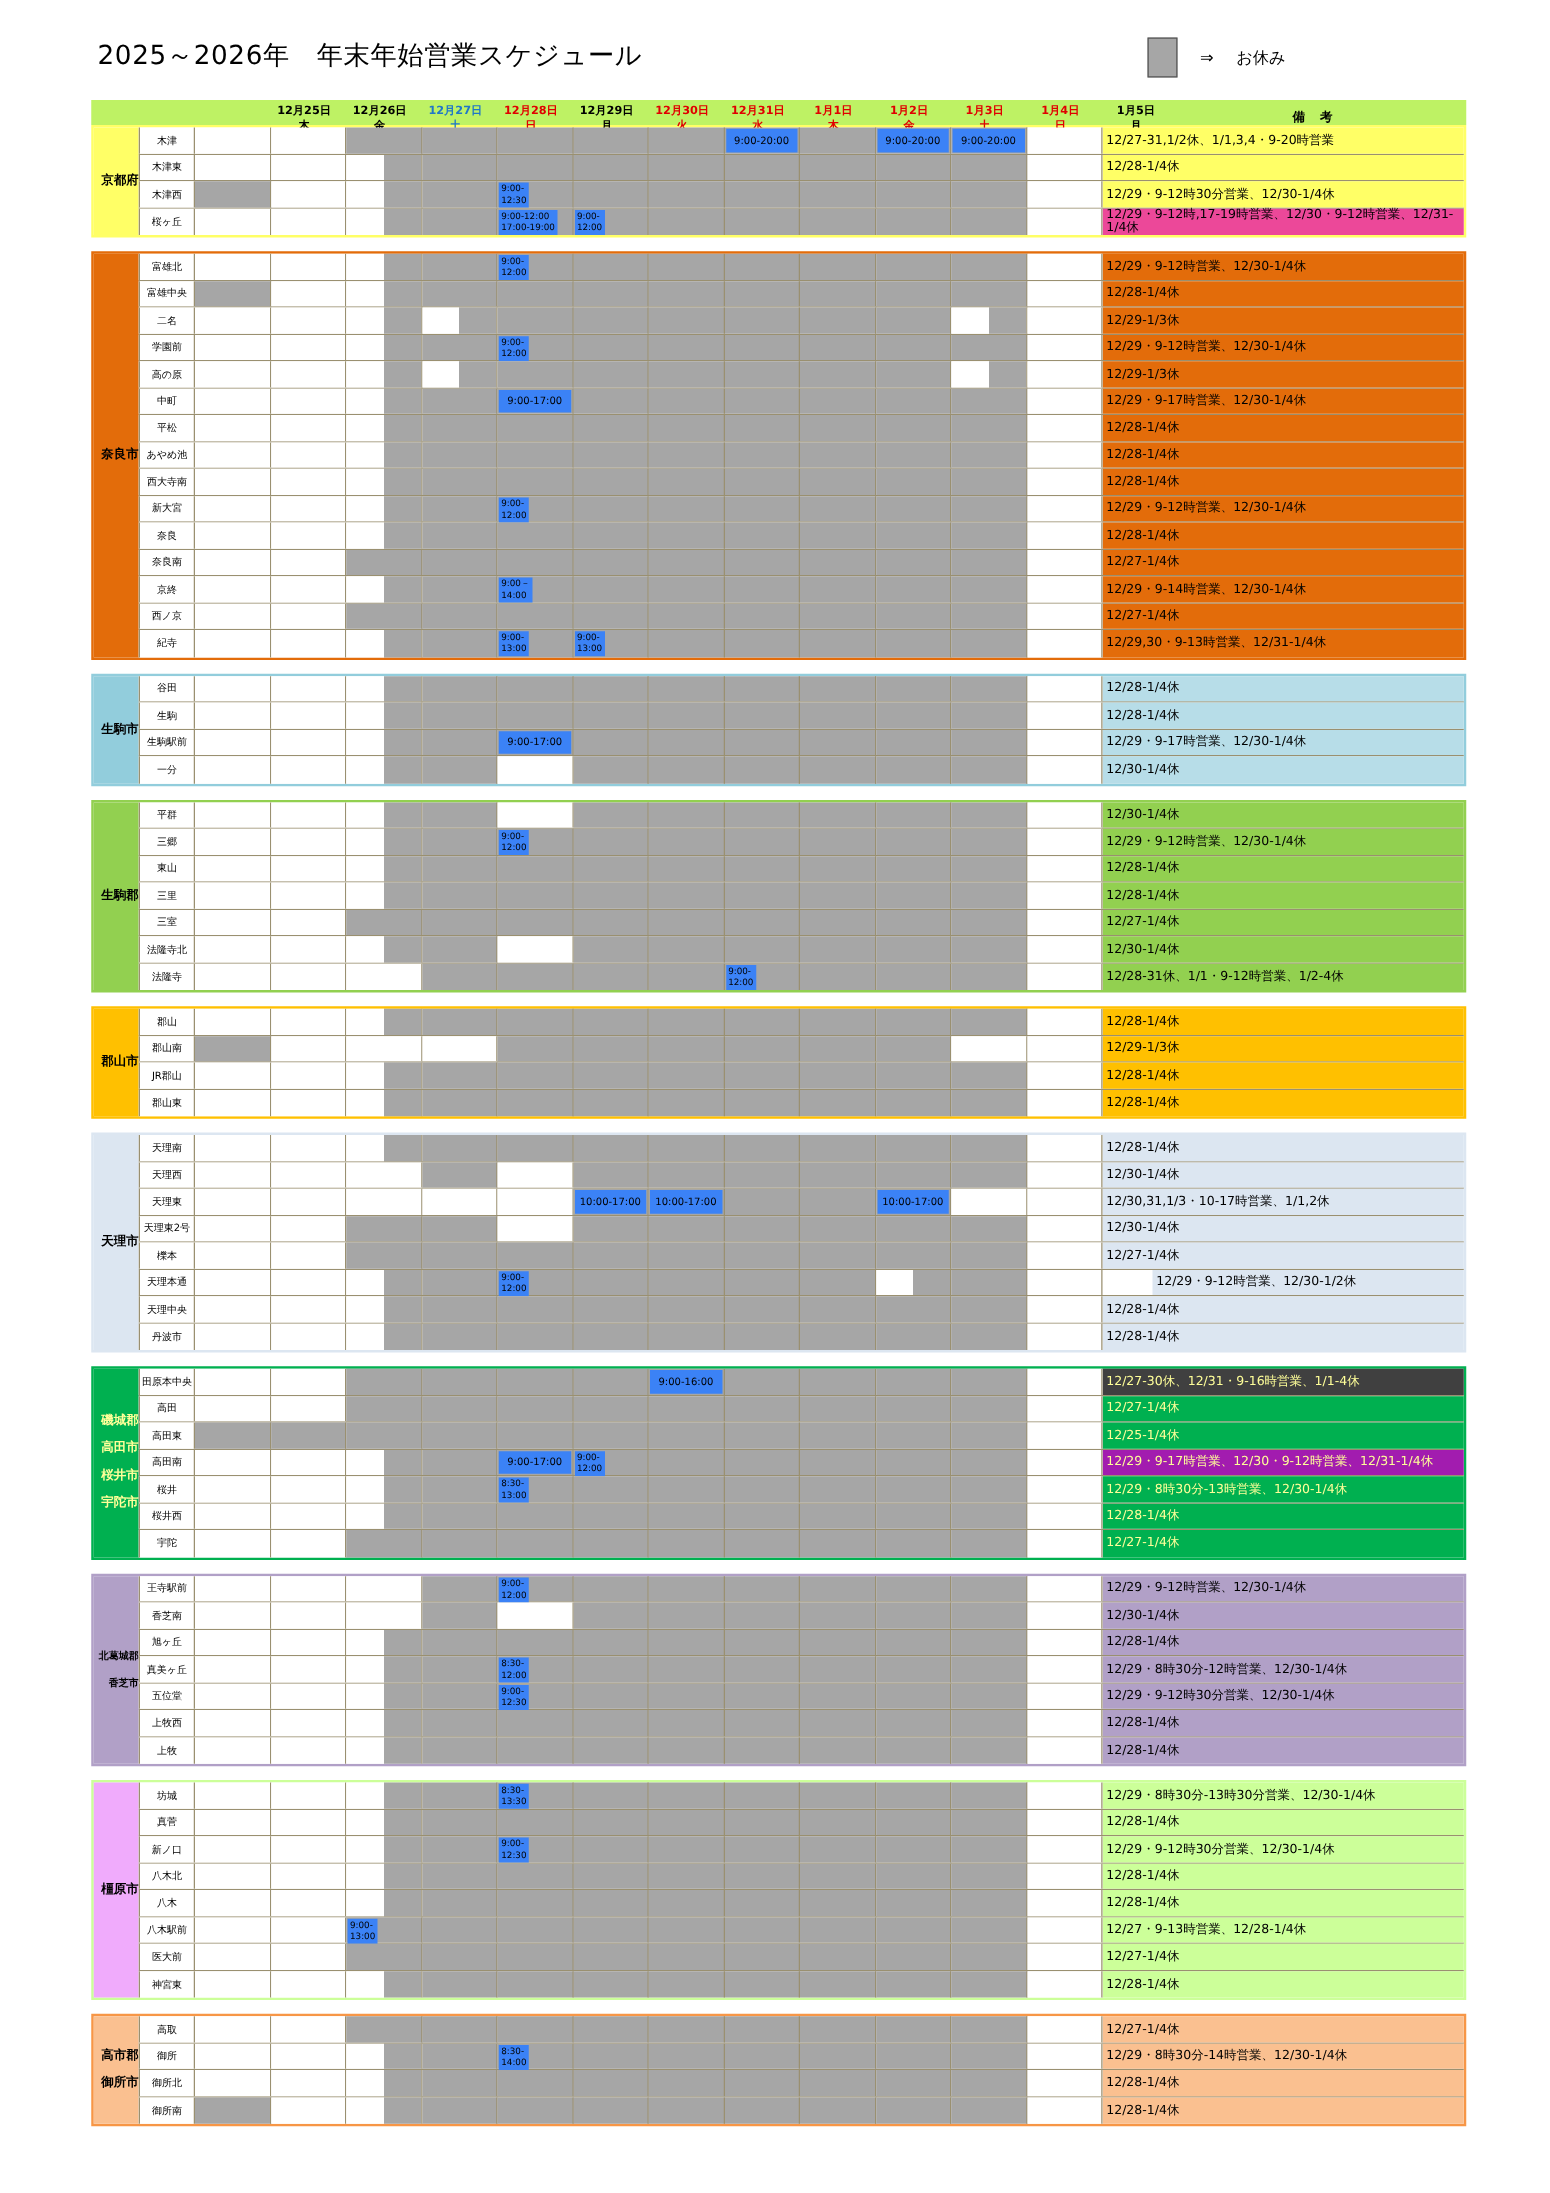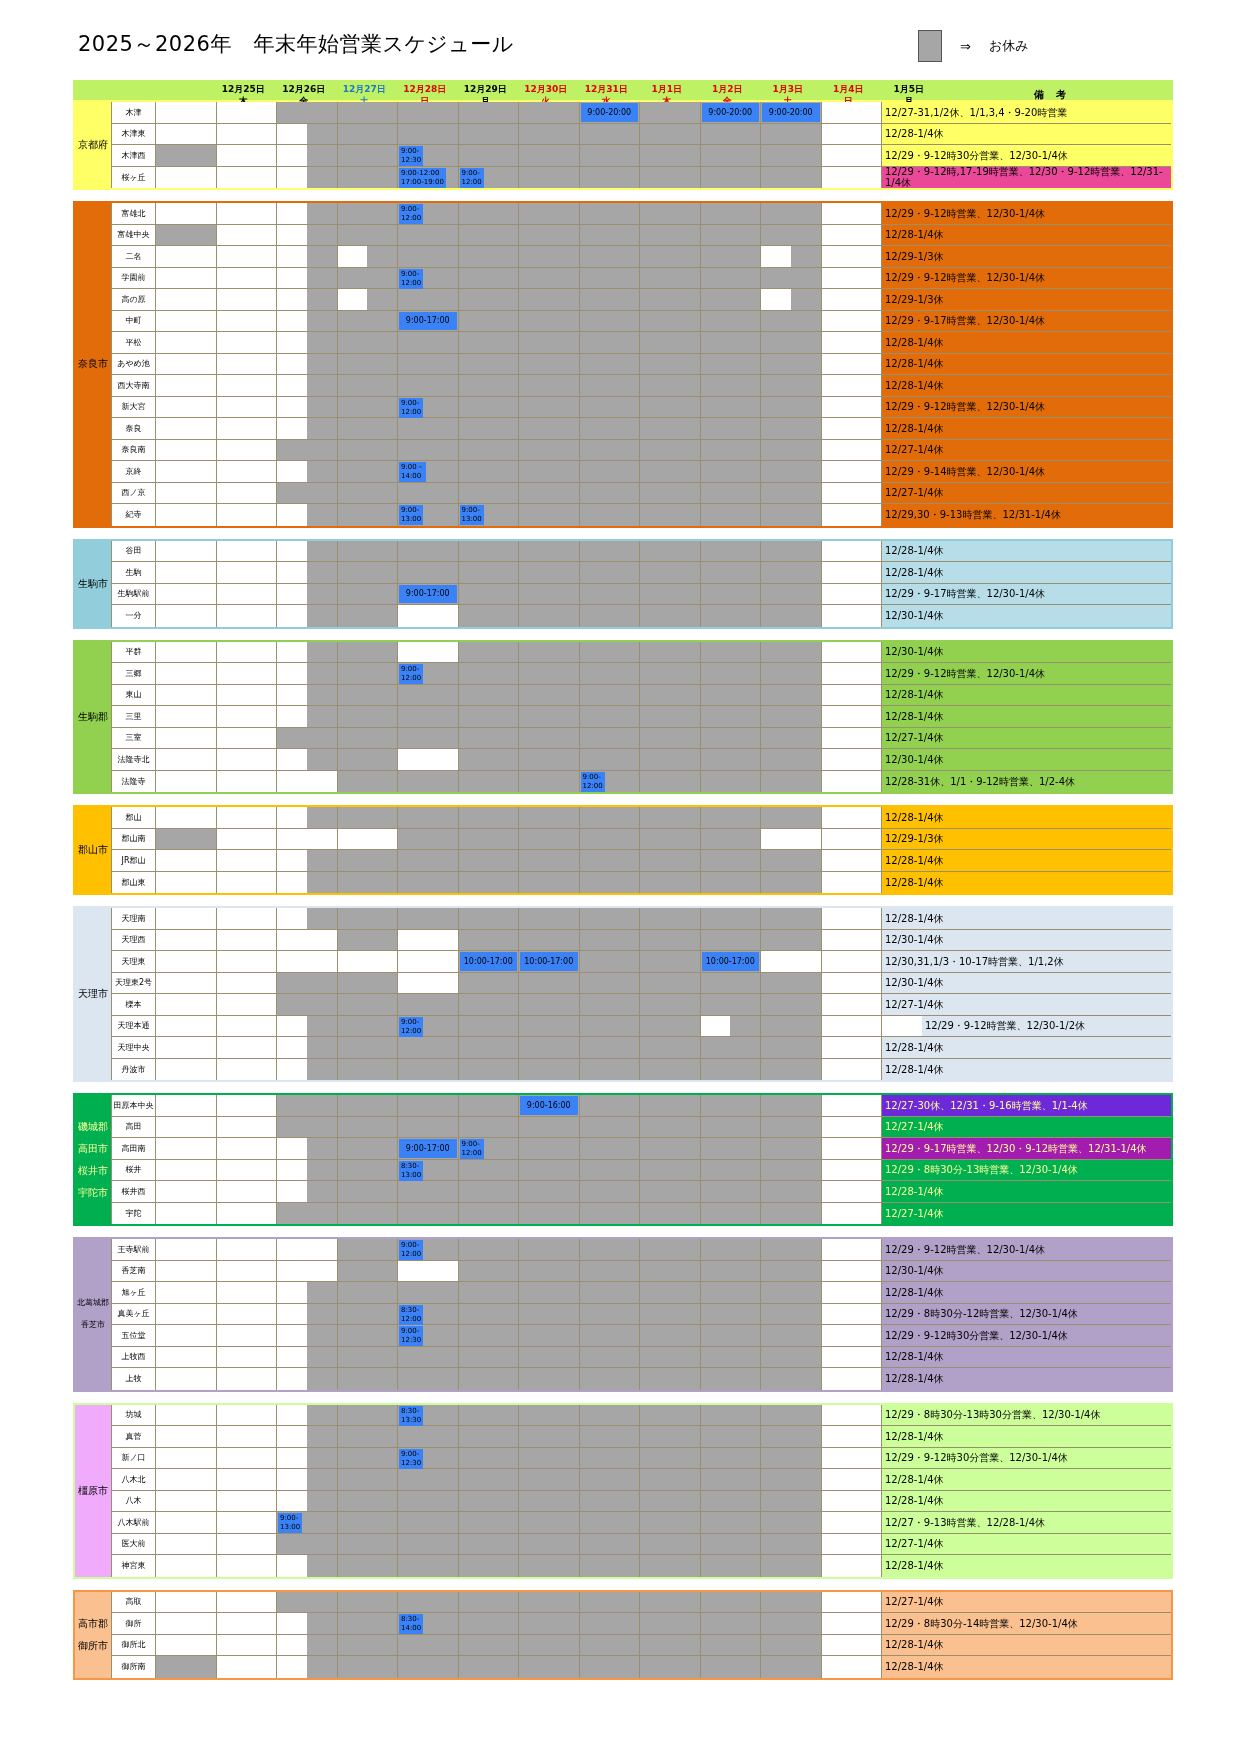--- a/index.html
+++ b/index.html
@@ -7,21 +7,21 @@
   .title{position:absolute;left:78px;top:30px;font-size:21px;letter-spacing:0.5px;}
   .legend{position:absolute;left:918px;top:30px;display:flex;align-items:center;gap:18px;font-size:13px;}
   .legend .sw{width:22px;height:30px;background:#a6a6a6;border:1px solid #555;}
   .table{position:absolute;left:73px;top:80px;width:1100px;}
   .hdr{display:flex;height:20px;background:#bef264;justify-content:center;}
   .hdr .blank{width:140px;}
   .hdr .day{width:60.5px;text-align:center;font-size:9px;line-height:12px;padding-top:3px;box-sizing:border-box;font-weight:bold;}
   .hdr .notes-h{flex:1;text-align:center;font-size:10px;line-height:29px;font-weight:bold;letter-spacing:12px;}
   .group{display:flex;margin-top:11px;border:2px solid;box-sizing:border-box;}
   .group:first-of-type{margin-top:0;}
-  .g-label{width:36px;display:flex;flex-direction:column;justify-content:center;align-items:center;font-size:10px;font-weight:normal;text-align:center;line-height:22px;}
+  .g-label{width:36px;display:flex;flex-direction:column;justify-content:center;align-items:flex-end;font-size:10px;font-weight:bold;text-align:center;line-height:22px;}
   .rows{flex:1;display:flex;flex-direction:column;}
   .row{display:flex;height:21.5px;border-bottom:1px solid #9a9070;box-sizing:border-box;}
   .row:last-child{border-bottom:none;}
   .store{width:43px;background:#fff;font-size:8px;display:flex;align-items:center;justify-content:center;border-right:1px solid #9a9070;border-left:1px solid #9a9070;white-space:nowrap;overflow:hidden;}
   .cell{width:60.5px;position:relative;border-right:1px solid #9a9070;box-sizing:border-box;background:#a6a6a6;}
   .cell.w{background:#fff;}
   .cell.h{background:linear-gradient(90deg,#fff 0 50%,#a6a6a6 50% 100%);}
   .cell .tbox{position:absolute;left:1px;top:1px;background:#3b82f6;font-size:7px;line-height:9px;padding:1px 2px;white-space:nowrap;}
   .cell .tbox.full{right:1px;bottom:1px;text-align:center;display:flex;align-items:center;justify-content:center;font-size:8px;}
   .note{flex:1;font-size:10px;display:flex;align-items:center;padding-left:3px;line-height:11px;}
@@ -873,37 +873,53 @@
             <div class="cell"></div>
             <div class="cell"></div>
             <div class="cell">
               <div class="tbox full" style="white-space: pre;">9:00-16:00</div>
             </div>
             <div class="cell"></div>
             <div class="cell"></div>
             <div class="cell"></div>
             <div class="cell"></div>
             <div class="cell w"></div>
-            <div class="note" style="background: #6d28d9; color: rgb(255, 255, 153);">12/27-30休、12/31・9-16時営業、1/1-4休</div>
+            <div class="note" style="background: #404040; color: rgb(255, 255, 153);">12/27-30休、12/31・9-16時営業、1/1-4休</div>
           </div>
           <div class="row">
             <div class="store">高田</div>
             <div class="cell w"></div>
             <div class="cell w"></div>
             <div class="cell"></div>
             <div class="cell"></div>
             <div class="cell"></div>
             <div class="cell"></div>
             <div class="cell"></div>
             <div class="cell"></div>
             <div class="cell"></div>
             <div class="cell"></div>
             <div class="cell"></div>
             <div class="cell w"></div>
             <div class="note" style="background: rgb(0, 176, 80); color: rgb(255, 255, 153);">12/27-1/4休</div>
+          </div>
+          <div class="row">
+            <div class="store">高田東</div>
+            <div class="cell"></div>
+            <div class="cell"></div>
+            <div class="cell"></div>
+            <div class="cell"></div>
+            <div class="cell"></div>
+            <div class="cell"></div>
+            <div class="cell"></div>
+            <div class="cell"></div>
+            <div class="cell"></div>
+            <div class="cell"></div>
+            <div class="cell"></div>
+            <div class="cell w"></div>
+            <div class="note" style="background: rgb(0, 176, 80); color: rgb(255, 255, 153);">12/25-1/4休</div>
           </div>
           <div class="row">
             <div class="store">高田南</div>
             <div class="cell w"></div>
             <div class="cell w"></div>
             <div class="cell h"></div>
             <div class="cell"></div>
             <div class="cell">
               <div class="tbox full" style="white-space: pre;">9:00-17:00</div>
             </div>

